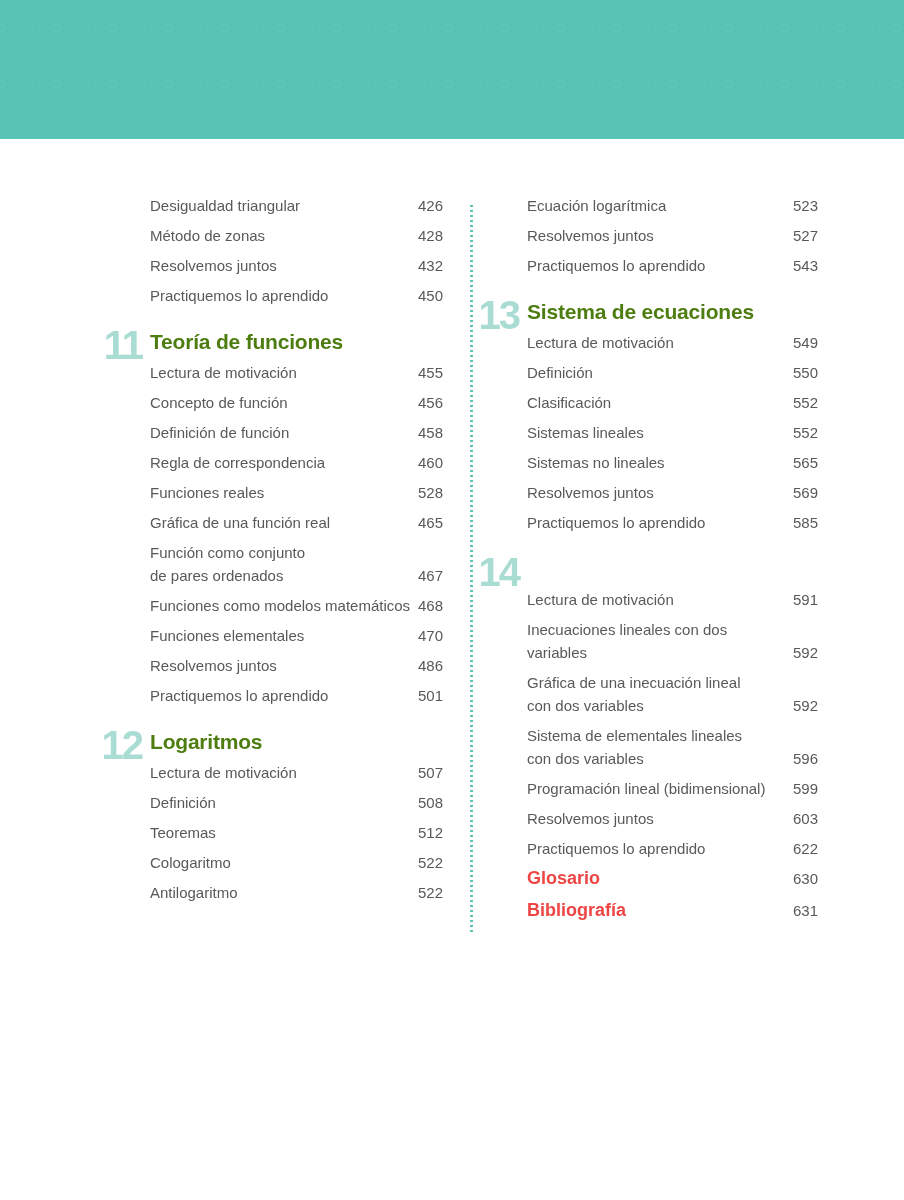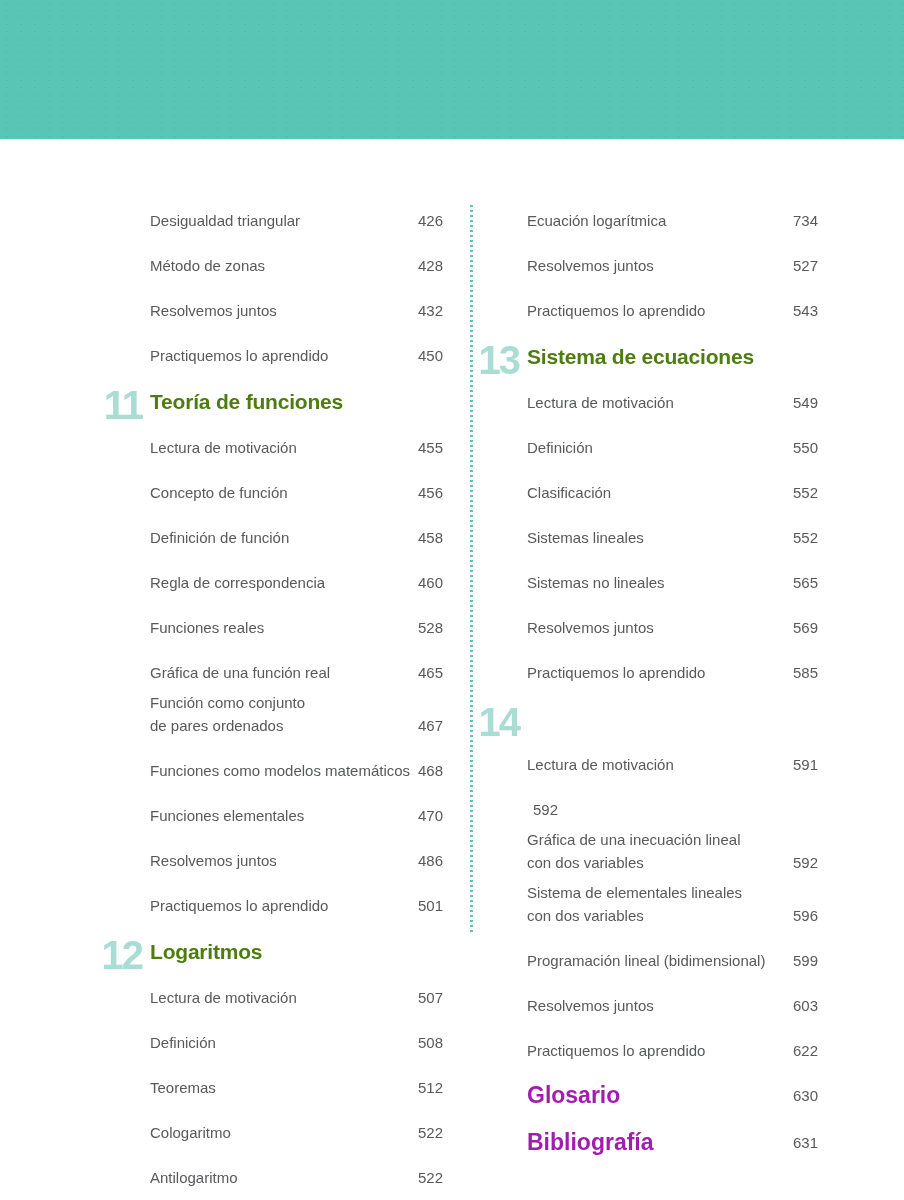--- a/index.html
+++ b/index.html
@@ -37,21 +37,21 @@
   .toc-row {
     display: flex;
     justify-content: space-between;
     align-items: flex-end;
     margin-bottom: 7px;
     color: #58595b;
     font-size: 15px;
     line-height: 23px;
   }
   .toc-label { white-space: pre-line; }
-  .toc-page  { flex-shrink: 0; margin-left: 6px; margin-top: 15px; }
+  .toc-page  { flex-shrink: 0; margin-left: 6px; }
 
   .chapter-header {
     position: relative;
     margin: 20px 0 4px 0;
     height: 30px;
   }
   .chapter-number {
     position: absolute;
     right: 100%;
     top: -3px;
@@ -64,23 +64,23 @@
   }
   .chapter-title {
     font-size: 21px;
     line-height: 30px;
     font-weight: bold;
     letter-spacing: -0.2px;
     color: #4d7c0f;
   }
   .back-row { margin-top: 3px; margin-bottom: 9px; }
   .back-row .toc-label {
-    color: #a21caf;
+    color: #ef4444;
     font-weight: bold;
-    font-size: 23px;
+    font-size: 18px;
     line-height: 23px;
   }
 </style>
 </head>
 <body>
 
 <div class="header-band"></div>
 <div class="column-divider"></div>
 
 <div class="toc-col left">
@@ -178,21 +178,21 @@
     <span class="toc-label">Antilogaritmo</span>
     <span class="toc-page">522</span>
   </div>
 
 </div>
 
 <div class="toc-col right">
 
   <div class="toc-row">
     <span class="toc-label">Ecuación logarítmica</span>
-    <span class="toc-page">734</span>
+    <span class="toc-page">523</span>
   </div>
   <div class="toc-row">
     <span class="toc-label">Resolvemos juntos</span>
     <span class="toc-page">527</span>
   </div>
   <div class="toc-row">
     <span class="toc-label">Practiquemos lo aprendido</span>
     <span class="toc-page">543</span>
   </div>
 
@@ -232,20 +232,21 @@
 
   <div class="chapter-header">
     <span class="chapter-number">14</span>
   </div>
 
   <div class="toc-row">
     <span class="toc-label">Lectura de motivación</span>
     <span class="toc-page">591</span>
   </div>
   <div class="toc-row">
+    <span class="toc-label">Inecuaciones lineales con dos variables</span>
     <span class="toc-page">592</span>
   </div>
   <div class="toc-row">
     <span class="toc-label">Gráfica de una inecuación lineal
 con dos variables</span>
     <span class="toc-page">592</span>
   </div>
   <div class="toc-row">
     <span class="toc-label">Sistema de elementales lineales
 con dos variables</span>

